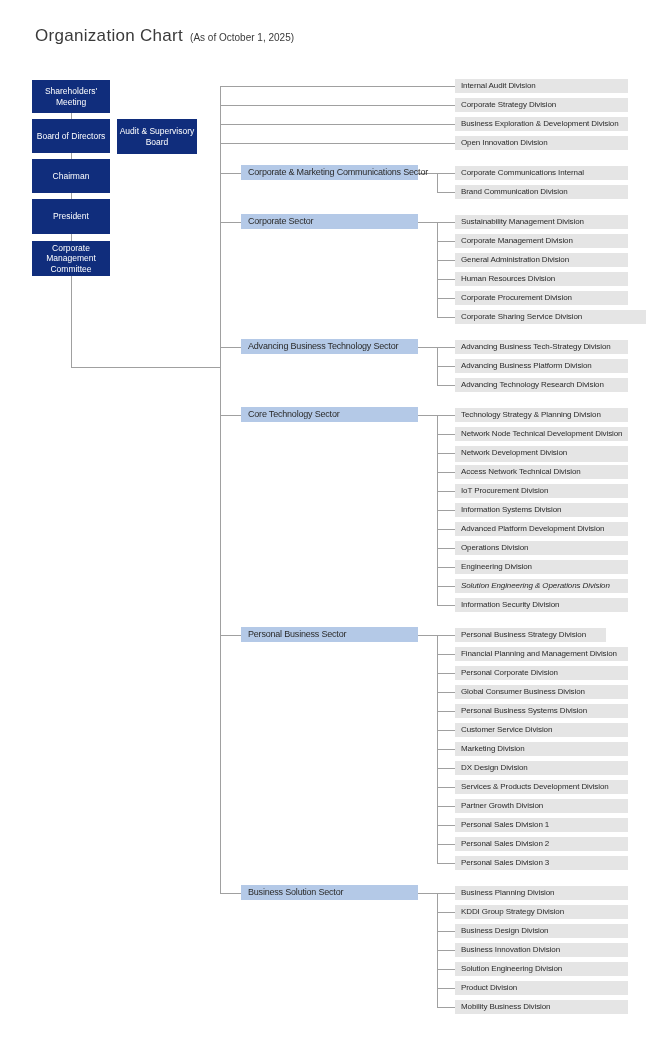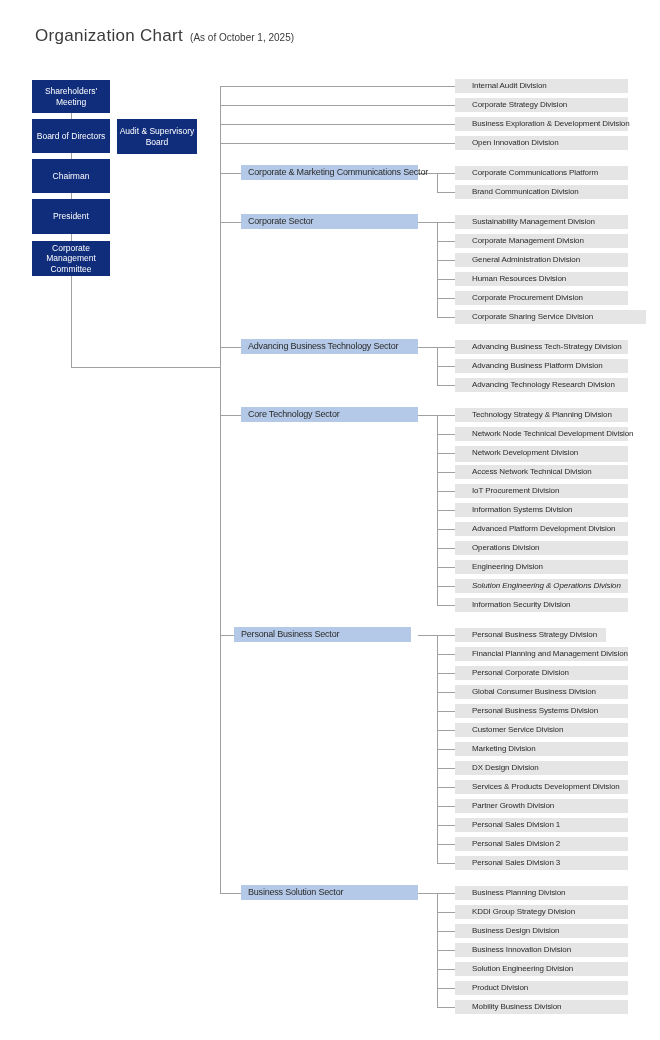--- a/index.html
+++ b/index.html
@@ -18,21 +18,21 @@
     display:flex; align-items:center; justify-content:center; text-align:center;
     font-size:8.5px; line-height:10.5px; z-index:1; box-sizing:border-box; padding:2px;
   }
   .sector-box {
     position:absolute; background:var(--sector,#b4c9e7); color:#2b2b2b;
     font-size:9px; line-height:15px; padding-left:7px; letter-spacing:-0.2px;
     white-space:nowrap; z-index:1; box-sizing:border-box;
   }
   .division-box {
     position:absolute; background:var(--division,#e5e5e5); color:#2b2b2b;
-    font-size:8px; line-height:14px; padding-left:17px; letter-spacing:-0.1px;
+    font-size:8px; line-height:14px; padding-left:6px; letter-spacing:-0.1px;
     white-space:nowrap; z-index:1; box-sizing:border-box;
   }
 </style>
 </head>
 <body>
 
 <div id="chart">
   <div class="title-row">
     <span class="title">Organization Chart</span><span class="subtitle">(As of October 1, 2025)</span>
   </div>
@@ -50,21 +50,21 @@
     <div class="connector" style="left: 220px; top: 105px; width: 235px; height: 1px;"></div>
     <div class="division-box" style="left: 455px; top: 98px; width: 173px; height: 14px;">Corporate Strategy Division</div>
     <div class="connector" style="left: 220px; top: 124px; width: 235px; height: 1px;"></div>
     <div class="division-box" style="left: 455px; top: 117px; width: 173px; height: 14px;">Business Exploration &amp; Development Division</div>
     <div class="connector" style="left: 220px; top: 143px; width: 235px; height: 1px;"></div>
     <div class="division-box" style="left: 455px; top: 136px; width: 173px; height: 14px;">Open Innovation Division</div>
     <div class="connector" style="left: 220px; top: 173px; width: 21px; height: 1px;"></div>
     <div class="sector-box" style="left: 241px; top: 165px; width: 177px; height: 15px;">Corporate &amp; Marketing Communications Sector</div>
     <div class="connector" style="left: 418px; top: 173px; width: 37px; height: 1px;"></div>
     <div class="connector" style="left: 437px; top: 173px; width: 1px; height: 20px;"></div>
-    <div class="division-box" style="left: 455px; top: 166px; width: 173px; height: 14px;">Corporate Communications Platform</div>
+    <div class="division-box" style="left: 455px; top: 166px; width: 173px; height: 14px;">Corporate Communications Internal</div>
     <div class="connector" style="left: 437px; top: 192px; width: 18px; height: 1px;"></div>
     <div class="division-box" style="left: 455px; top: 185px; width: 173px; height: 14px;">Brand Communication Division</div>
     <div class="connector" style="left: 220px; top: 222px; width: 21px; height: 1px;"></div>
     <div class="sector-box" style="left: 241px; top: 214px; width: 177px; height: 15px;">Corporate Sector</div>
     <div class="connector" style="left: 418px; top: 222px; width: 37px; height: 1px;"></div>
     <div class="connector" style="left: 437px; top: 222px; width: 1px; height: 96px;"></div>
     <div class="division-box" style="left: 455px; top: 215px; width: 173px; height: 14px;">Sustainability Management Division</div>
     <div class="connector" style="left: 437px; top: 241px; width: 18px; height: 1px;"></div>
     <div class="division-box" style="left: 455px; top: 234px; width: 173px; height: 14px;">Corporate Management Division</div>
     <div class="connector" style="left: 437px; top: 260px; width: 18px; height: 1px;"></div>
@@ -103,21 +103,21 @@
     <div class="division-box" style="left: 455px; top: 522px; width: 173px; height: 14px;">Advanced Platform Development Division</div>
     <div class="connector" style="left: 437px; top: 548px; width: 18px; height: 1px;"></div>
     <div class="division-box" style="left: 455px; top: 541px; width: 173px; height: 14px;">Operations Division</div>
     <div class="connector" style="left: 437px; top: 567px; width: 18px; height: 1px;"></div>
     <div class="division-box" style="left: 455px; top: 560px; width: 173px; height: 14px;">Engineering Division</div>
     <div class="connector" style="left: 437px; top: 586px; width: 18px; height: 1px;"></div>
     <div class="division-box" style="left: 455px; top: 579px; width: 173px; height: 14px; font-style: italic;">Solution Engineering &amp; Operations Division</div>
     <div class="connector" style="left: 437px; top: 605px; width: 18px; height: 1px;"></div>
     <div class="division-box" style="left: 455px; top: 598px; width: 173px; height: 14px;">Information Security Division</div>
     <div class="connector" style="left: 220px; top: 635px; width: 21px; height: 1px;"></div>
-    <div class="sector-box" style="left: 234px; top: 627px; width: 177px; height: 15px;">Personal Business Sector</div>
+    <div class="sector-box" style="left: 241px; top: 627px; width: 177px; height: 15px;">Personal Business Sector</div>
     <div class="connector" style="left: 418px; top: 635px; width: 37px; height: 1px;"></div>
     <div class="connector" style="left: 437px; top: 635px; width: 1px; height: 229px;"></div>
     <div class="division-box" style="left: 455px; top: 628px; width: 151px; height: 14px;">Personal Business Strategy Division</div>
     <div class="connector" style="left: 437px; top: 654px; width: 18px; height: 1px;"></div>
     <div class="division-box" style="left: 455px; top: 647px; width: 173px; height: 14px;">Financial Planning and Management Division</div>
     <div class="connector" style="left: 437px; top: 673px; width: 18px; height: 1px;"></div>
     <div class="division-box" style="left: 455px; top: 666px; width: 173px; height: 14px;">Personal Corporate Division</div>
     <div class="connector" style="left: 437px; top: 692px; width: 18px; height: 1px;"></div>
     <div class="division-box" style="left: 455px; top: 685px; width: 173px; height: 14px;">Global Consumer Business Division</div>
     <div class="connector" style="left: 437px; top: 711px; width: 18px; height: 1px;"></div>

